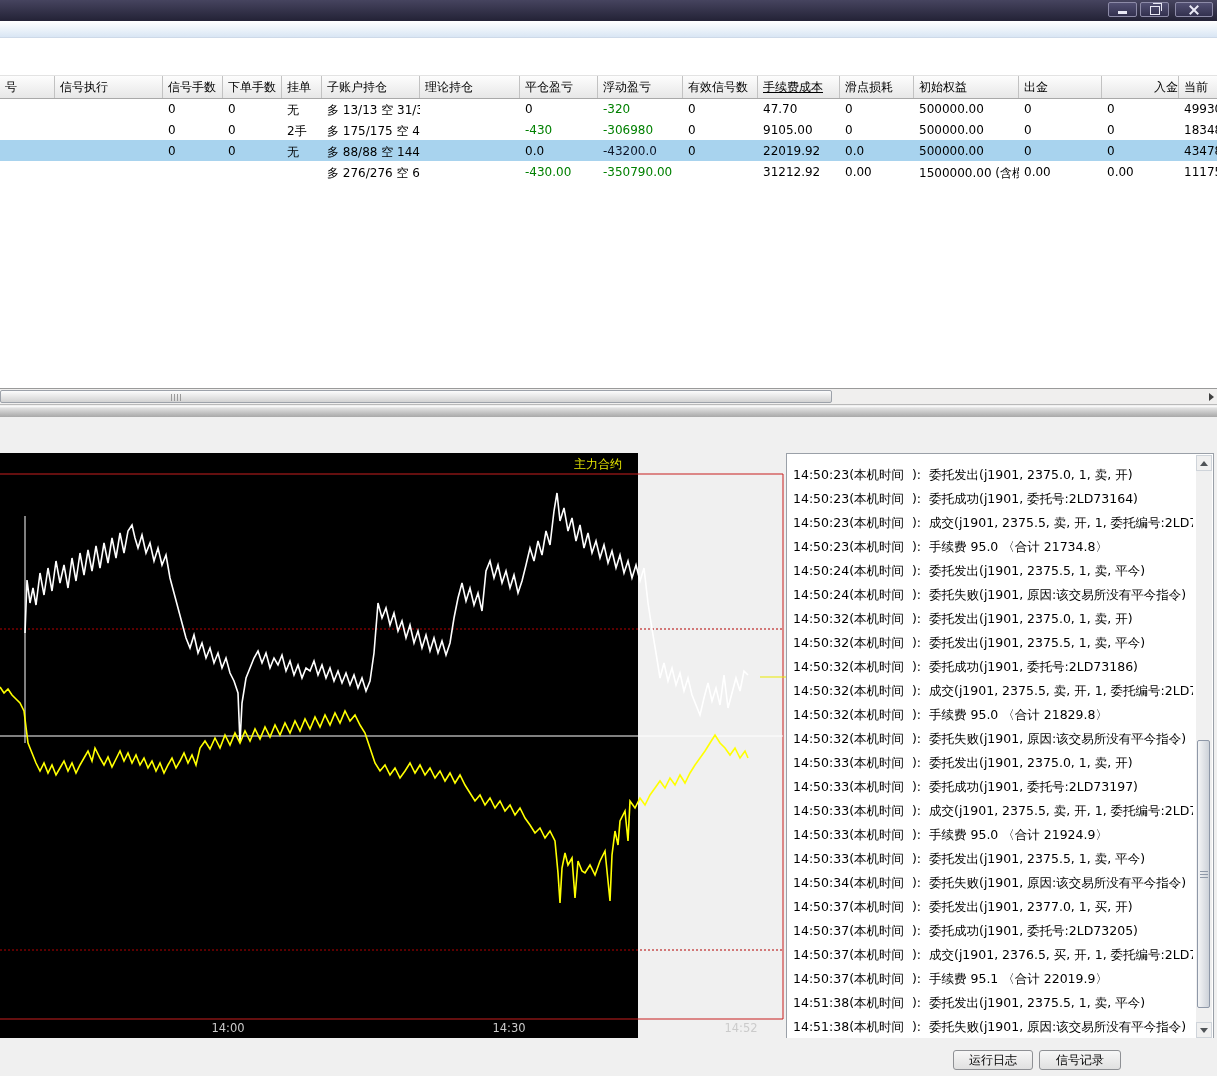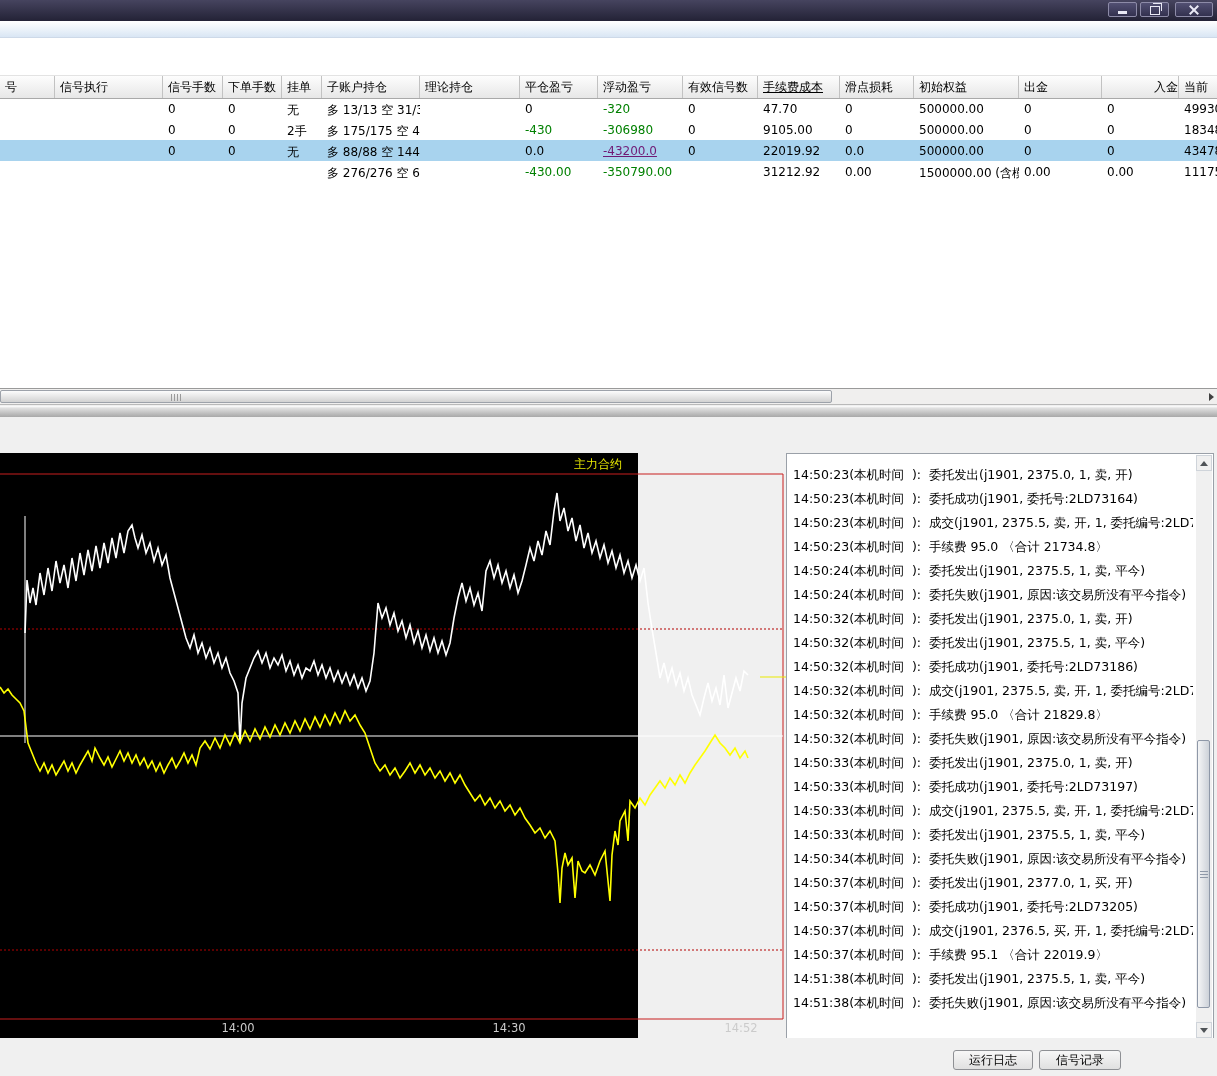--- a/index.html
+++ b/index.html
@@ -160,21 +160,21 @@
         </div>
         <div class="tr sel">
           <div class="td" style="width: 55px;"></div>
           <div class="td" style="width: 108px;"></div>
           <div class="td" style="width: 60px;">0</div>
           <div class="td" style="width: 59px;">0</div>
           <div class="td" style="width: 40px;">无</div>
           <div class="td" style="width: 98px;">多 88/88  空 144/</div>
           <div class="td" style="width: 100px;"></div>
           <div class="td" style="width: 78px;">0.0</div>
-          <div class="td" style="width: 85px; color: #701a75; text-decoration: underline;">-43200.0</div>
+          <div class="td" style="width: 85px; color: #0f172a;">-43200.0</div>
           <div class="td" style="width: 75px;">0</div>
           <div class="td" style="width: 82px;">22019.92</div>
           <div class="td" style="width: 74px;">0.0</div>
           <div class="td" style="width: 105px;">500000.00</div>
           <div class="td" style="width: 83px;">0</div>
           <div class="td" style="width: 77px;">0</div>
           <div class="td" style="width: 61px;">43478</div>
         </div>
         <div class="tr">
           <div class="td" style="width: 55px;"></div>
@@ -214,21 +214,21 @@
         <line x1="0" y1="176" x2="783" y2="176" stroke="#b40000" stroke-width="1" stroke-dasharray="2,2"></line>
         <line x1="0" y1="497" x2="783" y2="497" stroke="#b40000" stroke-width="1" stroke-dasharray="2,2"></line>
         <line x1="0" y1="283" x2="783" y2="283" stroke="#ffffff" stroke-width="1"></line>
         <line x1="25" y1="63" x2="25" y2="290" stroke="#ffffff" stroke-width="1"></line>
         <polyline points="25,180 27,127 30,150 33,135 36,152 40,120 44,142 48,115 52,138 56,108 60,130 64,112 68,135 72,105 76,128 80,100 84,122 88,97 92,118 96,93 100,115 104,90 108,110 112,85 116,105 120,80 124,100 128,78 132,72 135,85 138,95 142,82 146,100 150,90 154,108 158,95 162,112 166,102 170,125 174,140 178,155 182,170 186,185 190,195 194,182 198,200 202,190 206,205 210,195 214,210 218,200 222,215 226,205 230,220 234,228 238,240 240,290 242,250 246,225 250,215 254,205 258,198 262,210 266,200 270,215 274,205 278,212 282,202 286,218 290,208 294,222 298,212 302,225 306,215 310,218 314,208 318,222 322,212 326,225 330,215 334,228 338,218 342,230 346,220 350,232 354,222 358,235 362,225 366,238 370,228 374,200 378,150 382,165 386,155 390,172 394,160 398,178 402,168 406,185 410,172 414,190 418,178 422,195 426,182 430,198 434,185 438,200 442,188 446,202 450,190 454,165 458,145 462,130 466,148 470,135 474,152 478,140 482,158 486,118 490,108 494,125 498,112 502,130 506,118 510,135 514,122 518,140 522,128 526,112 530,95 534,108 538,88 542,102 546,78 550,92 554,58 557,40 560,68 564,55 568,78 572,65 576,88 580,72 584,95 588,80 592,100 596,88 600,105 604,92 608,110 612,98 616,115 620,102 624,120 628,108 632,125 636,112 640,128 644,115 648,150 652,176 656,200 660,225 664,210 668,228 672,215 676,232 680,220 684,238 688,225 692,242 696,252 700,262 704,245 708,230 712,248 716,235 720,252 724,222 728,255 732,240 736,225 740,238 744,218 748,222" fill="none" stroke="#ffffff" stroke-width="1.6"></polyline>
         <polyline points="0,234 4,240 8,236 12,242 16,246 20,250 24,258 28,290 32,300 36,310 40,318 44,310 48,320 52,312 56,322 60,315 64,308 68,318 72,310 76,320 80,312 84,305 88,298 92,308 95,295 100,305 104,312 108,304 112,314 116,306 120,298 124,308 128,300 132,310 136,302 140,312 144,305 148,315 152,308 156,318 160,310 164,320 168,312 172,305 176,315 180,308 184,300 188,310 192,302 196,312 200,295 205,288 210,296 215,285 220,295 225,282 230,292 235,280 240,290 245,278 250,288 255,276 260,286 265,274 270,284 275,272 280,282 285,270 290,280 295,268 300,278 305,266 310,276 315,264 320,274 325,262 330,272 335,260 340,270 345,258 350,268 355,262 360,272 365,280 370,295 375,310 380,318 385,312 390,322 395,315 400,325 405,318 410,310 415,320 420,312 425,322 430,315 435,325 440,318 445,328 450,320 455,330 460,322 465,332 470,340 475,348 480,342 485,352 490,345 495,355 500,348 505,358 510,352 515,362 520,355 525,365 530,372 535,380 540,375 545,385 550,378 555,388 558,420 560,450 562,415 565,400 568,412 572,405 575,445 578,408 582,418 585,420 590,412 595,422 600,408 605,398 610,448 612,402 615,378 618,392 620,368 625,358 628,388 630,348 635,355 640,345 645,352 650,342 655,335 660,328 665,335 670,325 675,332 680,322 685,330 690,320 695,312 700,305 705,298 710,290 715,282 720,290 725,295 730,302 735,295 740,305 745,298 748,305" fill="none" stroke="#ffff00" stroke-width="1.6"></polyline>
         <line x1="760" y1="224" x2="786" y2="224" stroke="#e9e900" stroke-width="1"></line>
       </svg>
     <div id="chart-badge">主力合约</div>
     <div id="chart-axis">
-        <div class="xtick" style="left: 238px;">14:00</div>
+        <div class="xtick" style="left: 228px;">14:00</div>
         <div class="xtick" style="left: 509px;">14:30</div>
         <div class="xtick" style="left: 741px;">14:52</div>
       </div>
   </div>
 
   <div id="log-panel">
     <div id="log-list">
         <div class="logline">14:50:23(本机时间  ):  委托发出(j1901, 2375.0, 1, 卖, 开)</div>
         <div class="logline">14:50:23(本机时间  ):  委托成功(j1901, 委托号:2LD73164)</div>
         <div class="logline">14:50:23(本机时间  ):  成交(j1901, 2375.5, 卖, 开, 1, 委托编号:2LD73164)</div>
@@ -237,20 +237,21 @@
         <div class="logline">14:50:24(本机时间  ):  委托失败(j1901, 原因:该交易所没有平今指令)</div>
         <div class="logline">14:50:32(本机时间  ):  委托发出(j1901, 2375.0, 1, 卖, 开)</div>
         <div class="logline">14:50:32(本机时间  ):  委托发出(j1901, 2375.5, 1, 卖, 平今)</div>
         <div class="logline">14:50:32(本机时间  ):  委托成功(j1901, 委托号:2LD73186)</div>
         <div class="logline">14:50:32(本机时间  ):  成交(j1901, 2375.5, 卖, 开, 1, 委托编号:2LD73186)</div>
         <div class="logline">14:50:32(本机时间  ):  手续费 95.0 〈合计 21829.8〉</div>
         <div class="logline">14:50:32(本机时间  ):  委托失败(j1901, 原因:该交易所没有平今指令)</div>
         <div class="logline">14:50:33(本机时间  ):  委托发出(j1901, 2375.0, 1, 卖, 开)</div>
         <div class="logline">14:50:33(本机时间  ):  委托成功(j1901, 委托号:2LD73197)</div>
         <div class="logline">14:50:33(本机时间  ):  成交(j1901, 2375.5, 卖, 开, 1, 委托编号:2LD73197)</div>
+        <div class="logline">14:50:33(本机时间  ):  手续费 95.0 〈合计 21924.9〉</div>
         <div class="logline">14:50:33(本机时间  ):  委托发出(j1901, 2375.5, 1, 卖, 平今)</div>
         <div class="logline">14:50:34(本机时间  ):  委托失败(j1901, 原因:该交易所没有平今指令)</div>
         <div class="logline">14:50:37(本机时间  ):  委托发出(j1901, 2377.0, 1, 买, 开)</div>
         <div class="logline">14:50:37(本机时间  ):  委托成功(j1901, 委托号:2LD73205)</div>
         <div class="logline">14:50:37(本机时间  ):  成交(j1901, 2376.5, 买, 开, 1, 委托编号:2LD73205)</div>
         <div class="logline">14:50:37(本机时间  ):  手续费 95.1 〈合计 22019.9〉</div>
         <div class="logline">14:51:38(本机时间  ):  委托发出(j1901, 2375.5, 1, 卖, 平今)</div>
         <div class="logline">14:51:38(本机时间  ):  委托失败(j1901, 原因:该交易所没有平今指令)</div>
       </div>
     <div id="vscroll">

